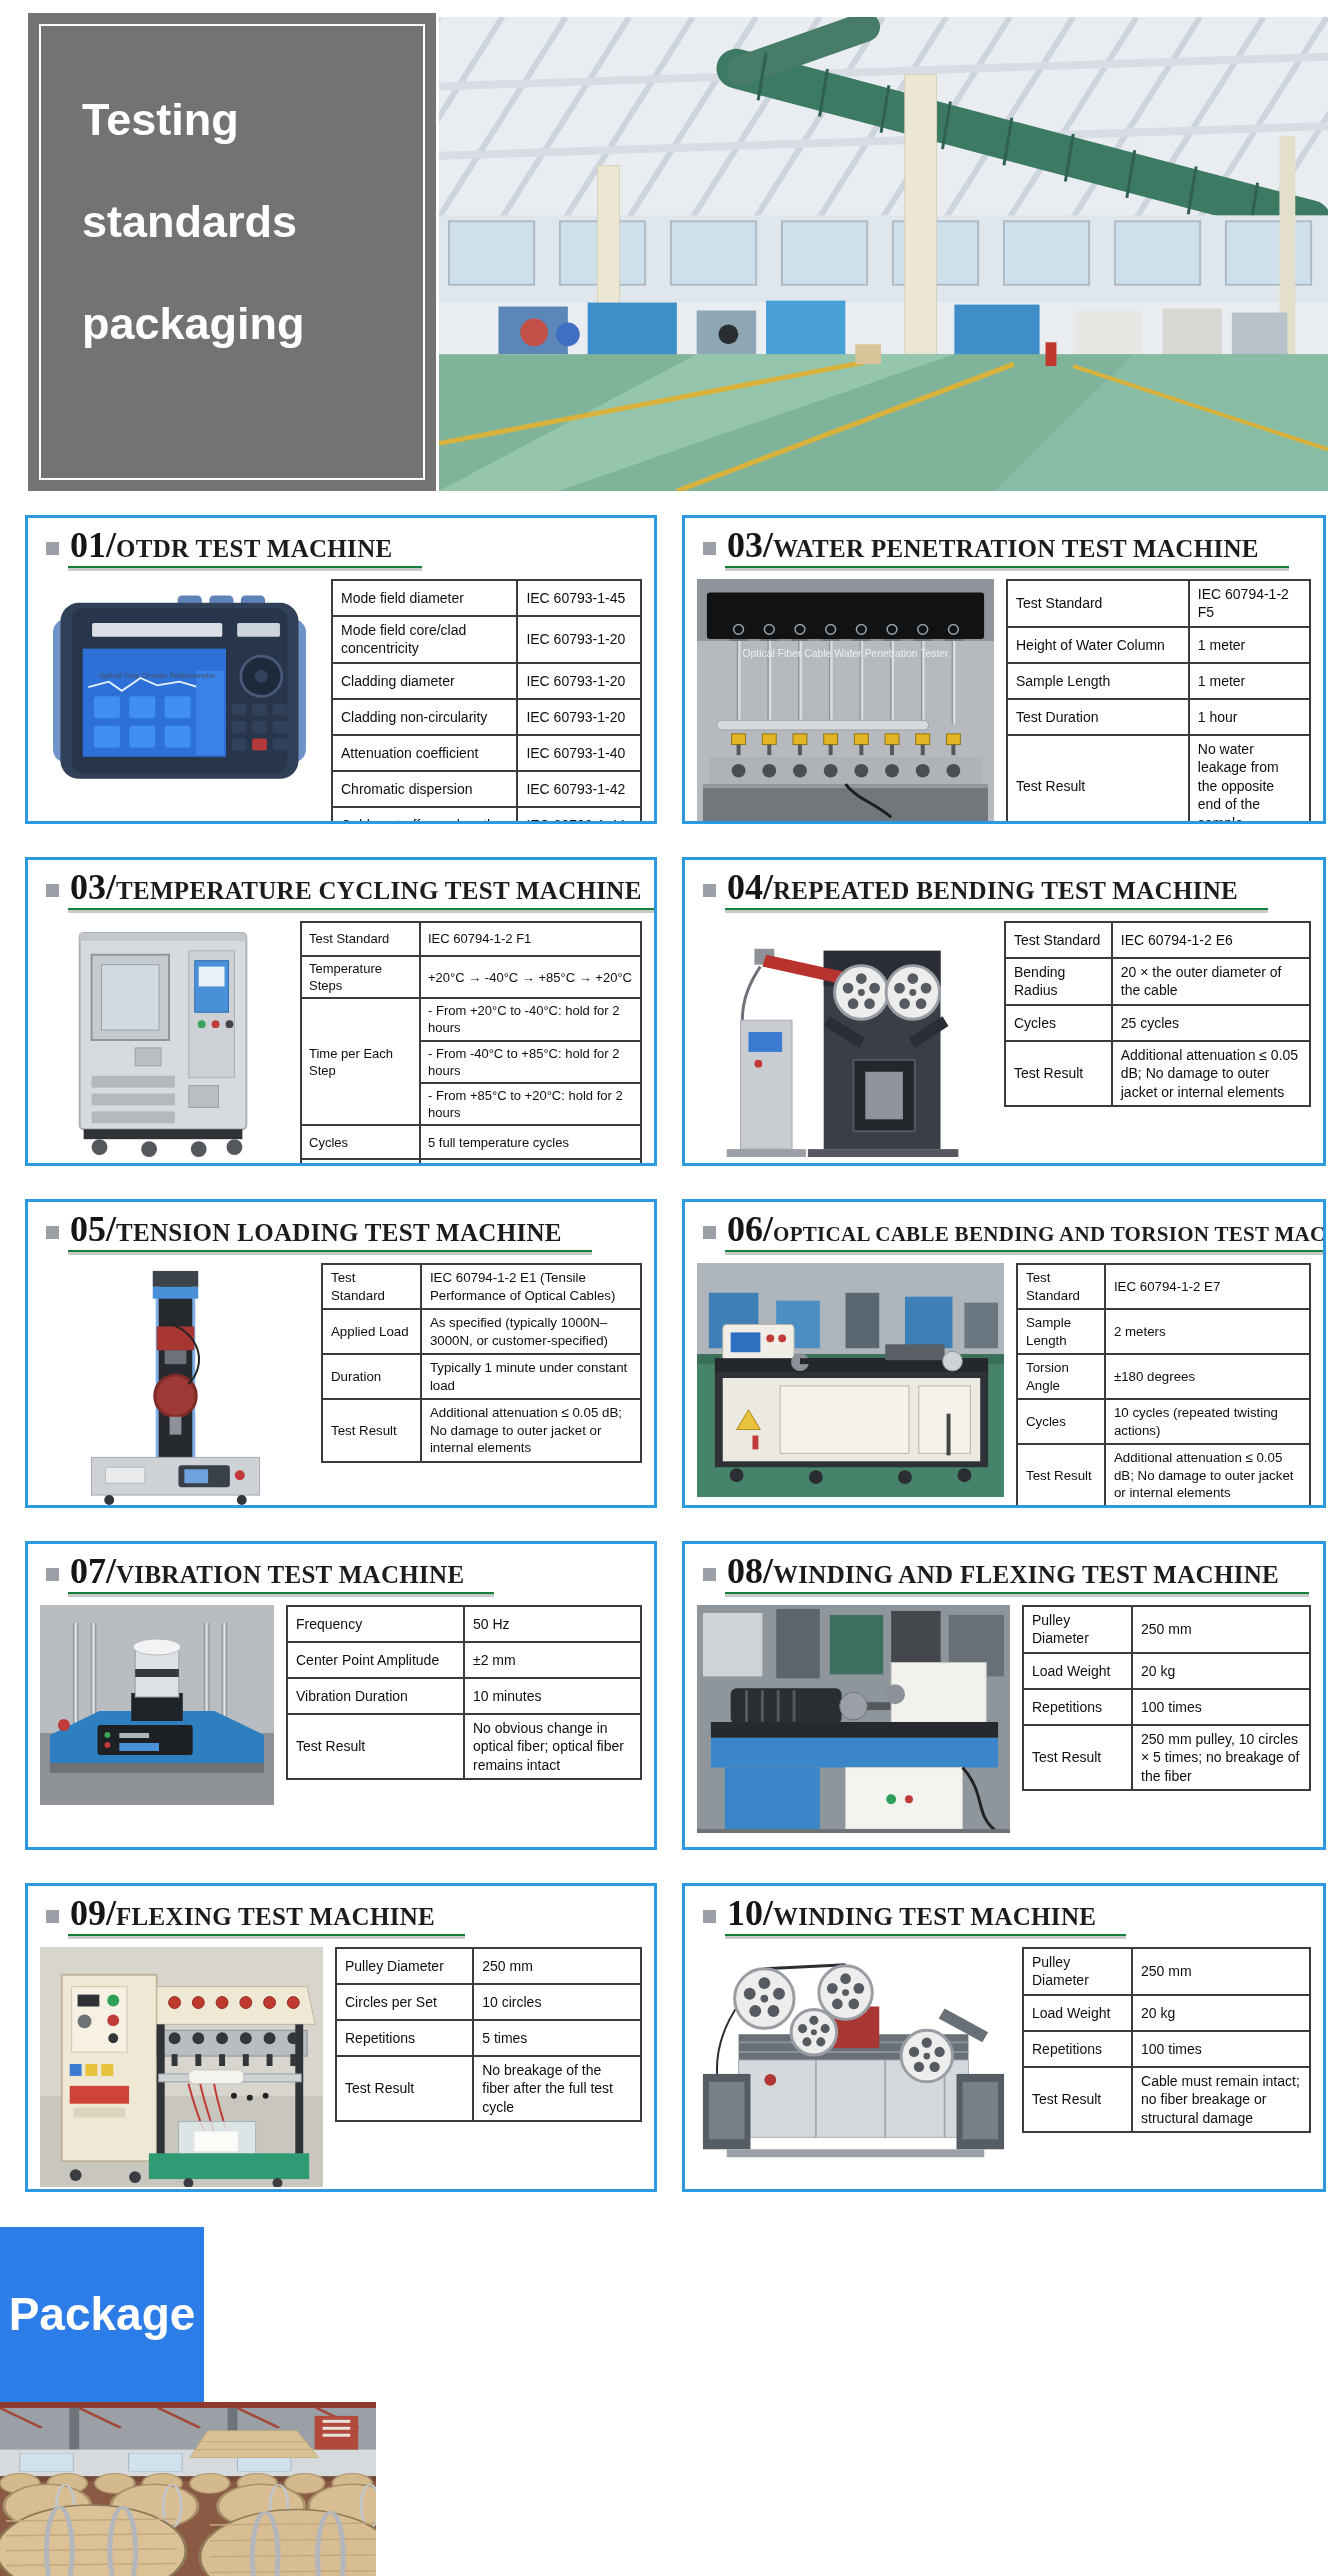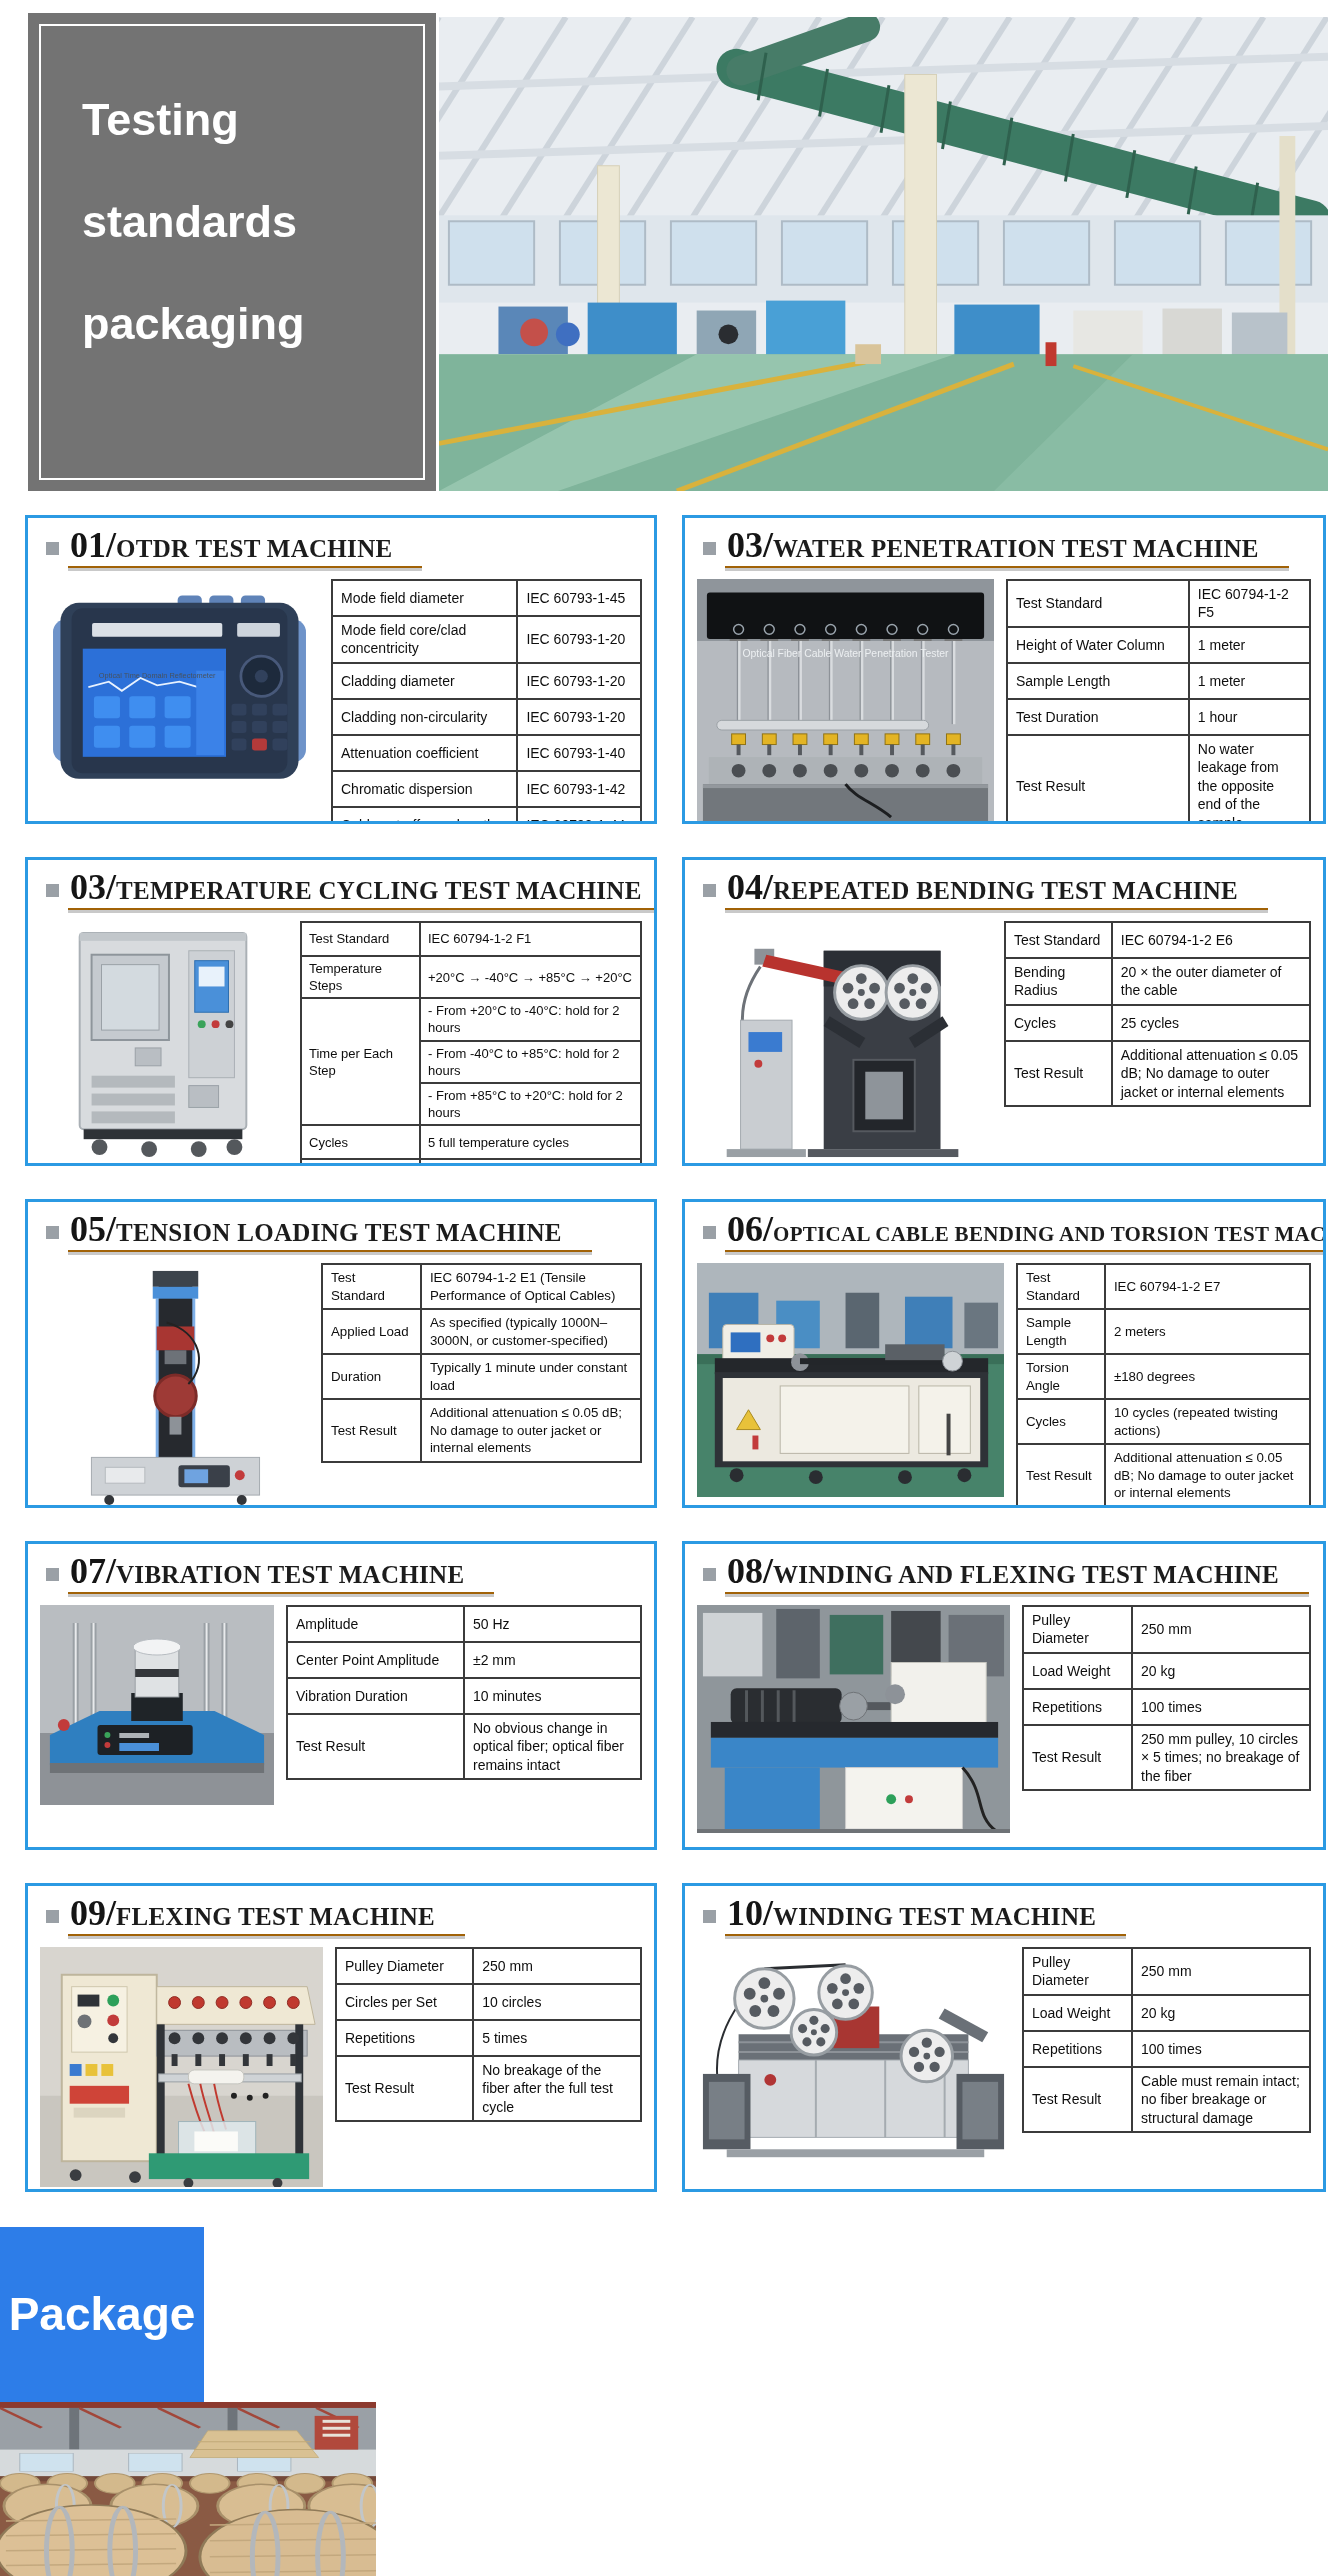--- a/index.html
+++ b/index.html
@@ -11,21 +11,21 @@
   .hero-lines{padding:84px 0 0 54px;}
   .hero-line{font-size:45px;font-weight:700;color:#fff;line-height:1;margin-bottom:57px;}
   .hero-photo{position:absolute;left:439px;top:17px;width:889px;height:474px;overflow:hidden;background:#e8ecf0;}
   .hero-photo svg{display:block;width:100%;height:100%;}
   
   .cards{position:absolute;left:25px;top:515px;width:1301px;display:grid;
          grid-template-columns:632px 644px;column-gap:25px;row-gap:33px;}
   .card{height:309px;border:3px solid #2B9AE3;background:#fff;box-sizing:border-box;overflow:hidden;}
   .card h2{margin:9px 0 5px 18px;line-height:1;white-space:nowrap;}
   .bullet{display:inline-block;width:13px;height:13px;background:#9aa0a6;margin:0 9px 5px 0;vertical-align:middle;}
-  .uwrap{display:inline-block;border-bottom:2px solid #a16207;box-shadow:0 3px 0 #c9c9c9;padding:0 30px 3px 2px;}
+  .uwrap{display:inline-block;border-bottom:2px solid #15803d;box-shadow:0 3px 0 #c9c9c9;padding:0 30px 3px 2px;}
   .num{font-family:"Liberation Serif",serif;font-size:36px;font-weight:700;color:#151515;}
   .t{font-family:"Liberation Serif",serif;font-size:25px;font-weight:700;color:#1c1c1c;letter-spacing:0.3px;}
   .c06 .t{font-size:21px;}
   .body{display:flex;gap:12px;padding:6px 12px 0 12px;align-items:flex-start;}
   .photo{position:relative;flex:none;overflow:hidden;background:#fff;}
   .photo svg{display:block;width:100%;height:100%;}
   .cap{position:absolute;z-index:3;text-align:center;line-height:1.15;margin-top:48px;}
   .c01 .cap{left:19%;top:20.5%;width:46%;font-size:7.4px;color:#47525e;}
   .c02 .cap{left:7%;top:8.5%;width:86%;font-size:10.4px;color:#eceff1;}
   
@@ -553,21 +553,21 @@
               <circle cx="68" cy="140" r="3" fill="#c23b3b"></circle>
               <rect x="80" y="128" width="30" height="5" fill="#aeb3b7"></rect>
               <rect x="80" y="138" width="40" height="8" fill="#4a90d9"></rect>
 <circle cx="24" cy="120" r="6" fill="#c23b3b"></circle>
 <rect x="10" y="158" width="216" height="10" fill="#6e7276"></rect>
             </svg>
           </div>
       <table class="spec">
             <tbody>
               <tr>
-                <td class="l">Amplitude</td>
+                <td class="l">Frequency</td>
                 <td class="v">50 Hz</td>
               </tr>
               <tr>
                 <td class="l">Center Point Amplitude</td>
                 <td class="v">±2 mm</td>
               </tr>
               <tr>
                 <td class="l">Vibration Duration</td>
                 <td class="v">10 minutes</td>
               </tr>

